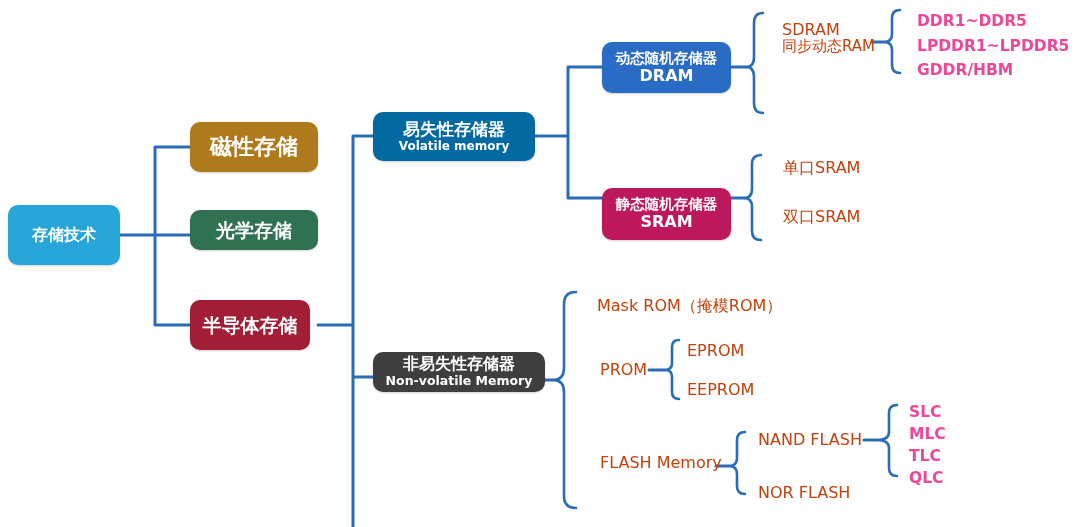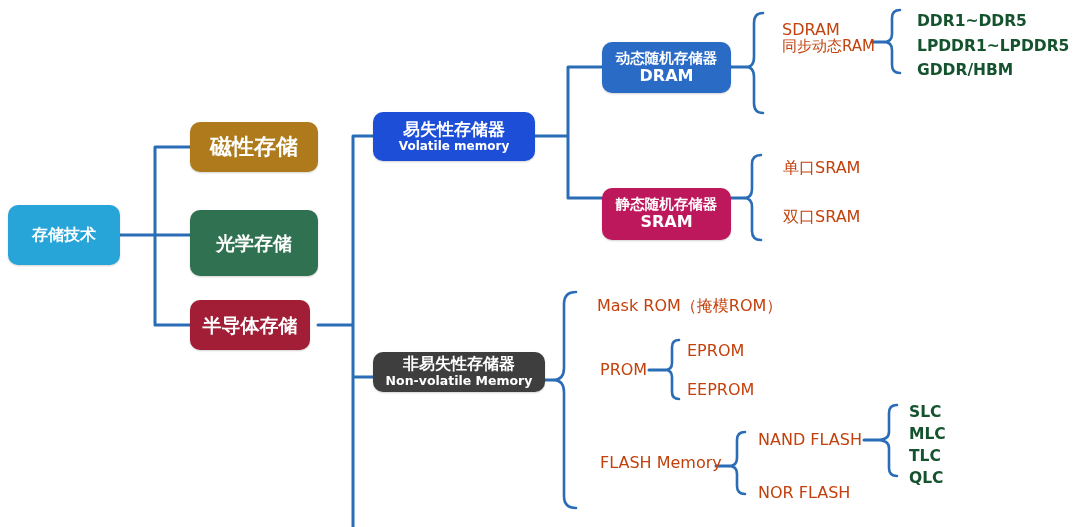--- a/index.html
+++ b/index.html
@@ -10,35 +10,35 @@
   .wires{position:absolute;left:0;top:0;width:1080px;height:527px;}
   .ln{fill:none;stroke:#2B6CB6;stroke-width:3;stroke-linecap:round;}
   .br{fill:none;stroke:#2B6CB6;stroke-width:2.6;stroke-linecap:round;}
   .node{
     position:absolute;display:flex;flex-direction:column;align-items:center;justify-content:center;
     color:#ffffff;font-weight:bold;border-radius:10px;text-align:center;line-height:1.18;
     box-shadow:0 1px 2px rgba(0,0,0,0.18);
   }
   .root{left:8px;top:205px;width:112px;height:60px;background:#27A5D8;font-size:16px;}
   .magnetic{left:190px;top:122px;width:128px;height:50px;background:#AE7A1B;font-size:22px;}
-  .optical{left:190px;top:210px;width:128px;height:66px;background:#2F7150;font-size:19px;}
+  .optical{left:190px;top:210px;width:128px;height:40px;background:#2F7150;font-size:19px;}
   .semiconductor{left:190px;top:300px;width:120px;height:50px;background:#A21E37;font-size:19px;}
-  .volatile{left:373px;top:112px;width:162px;height:49px;background:#1d4ed8;}
+  .volatile{left:373px;top:112px;width:162px;height:49px;background:#0369a1;}
   .nonvolatile{left:373px;top:352px;width:172px;height:40px;background:#3E3E3E;}
   .dram{left:602px;top:42px;width:129px;height:51px;background:#2A6BC6;}
   .sram{left:602px;top:188px;width:129px;height:52px;background:#be185d;}
   .volatile .t{font-size:17px;} .volatile .s{font-size:12px;}
   .nonvolatile .t{font-size:16px;} .nonvolatile .s{font-size:12.5px;}
   .dram .t,.sram .t{font-size:14.5px;} .dram .s,.sram .s{font-size:16px;}
   .leaf{
     position:absolute;font-weight:normal;color:#c2410c;font-size:16px;line-height:17px;
     white-space:nowrap;
   }
   .leaf .l2{font-size:15px;}
-  .plist{position:absolute;font-weight:bold;color:#14532d;font-size:15.5px;white-space:nowrap;}
+  .plist{position:absolute;font-weight:bold;color:#ec4899;font-size:15.5px;white-space:nowrap;}
   .ddr div{line-height:24.5px;}
   .slc div{line-height:22px;}
 </style>
 </head>
 <body>
 
 <div class="canvas">
 
   <svg class="wires" viewBox="0 0 1080 527">
 

